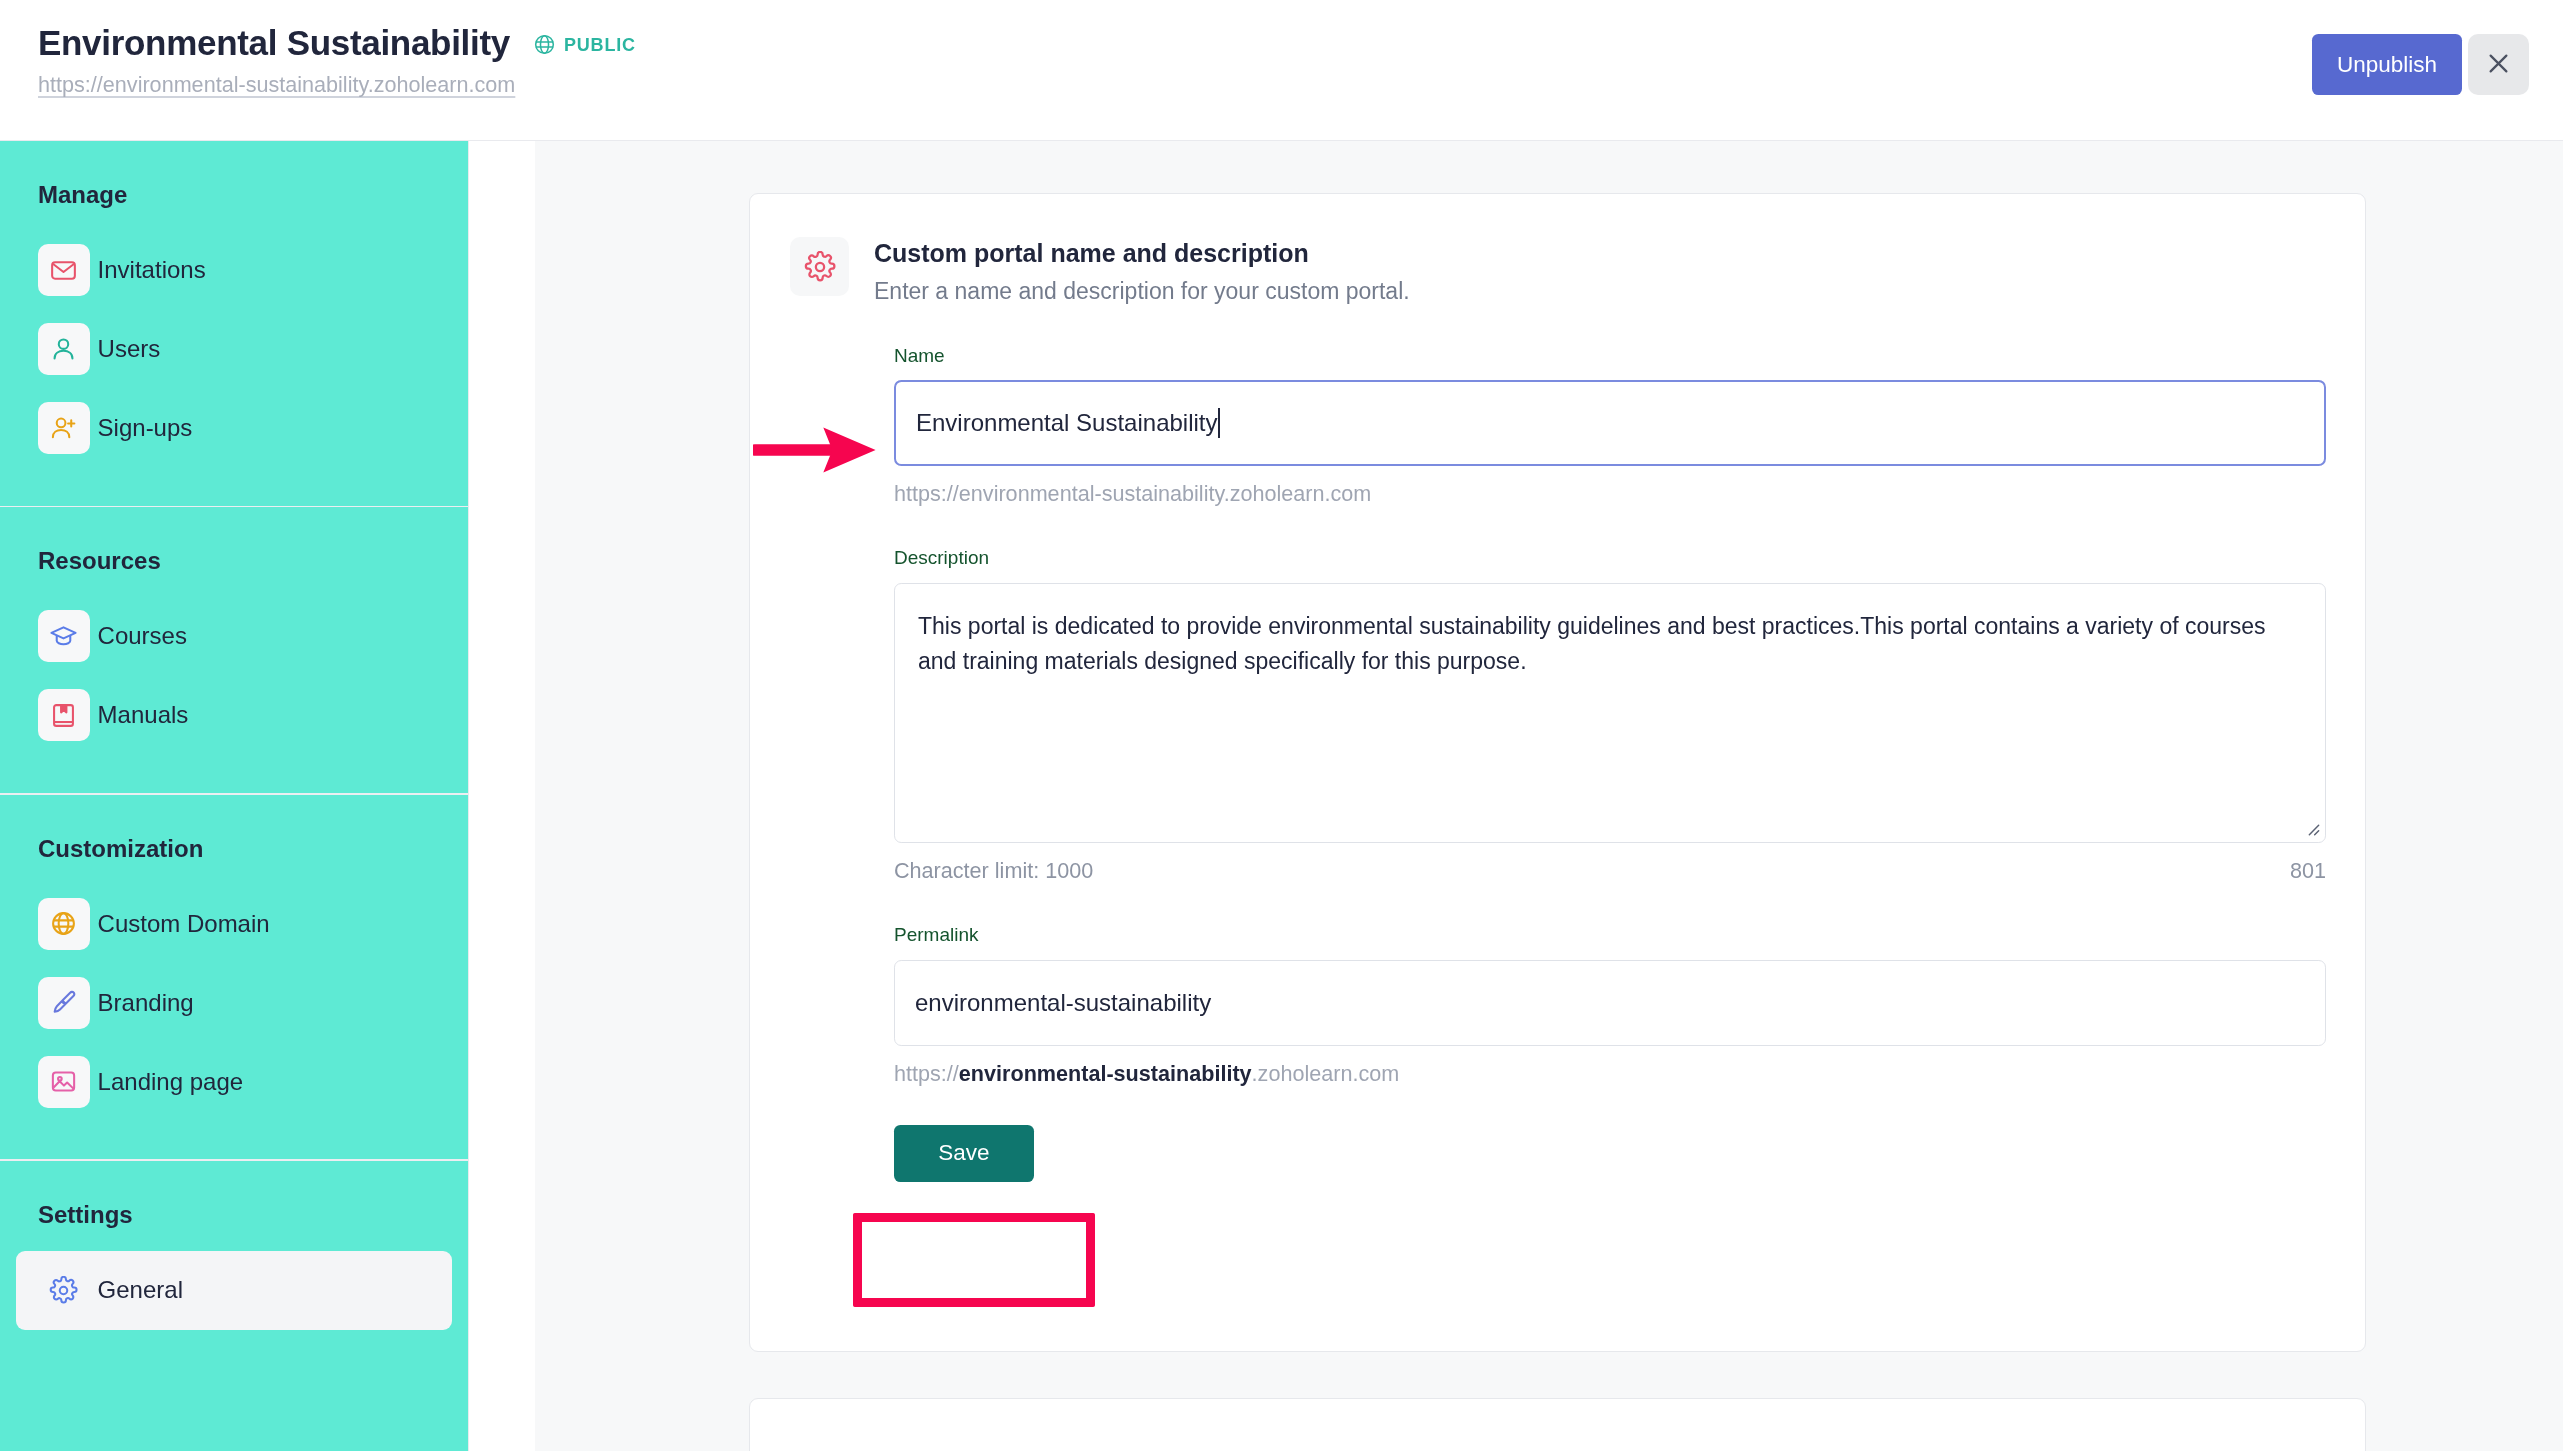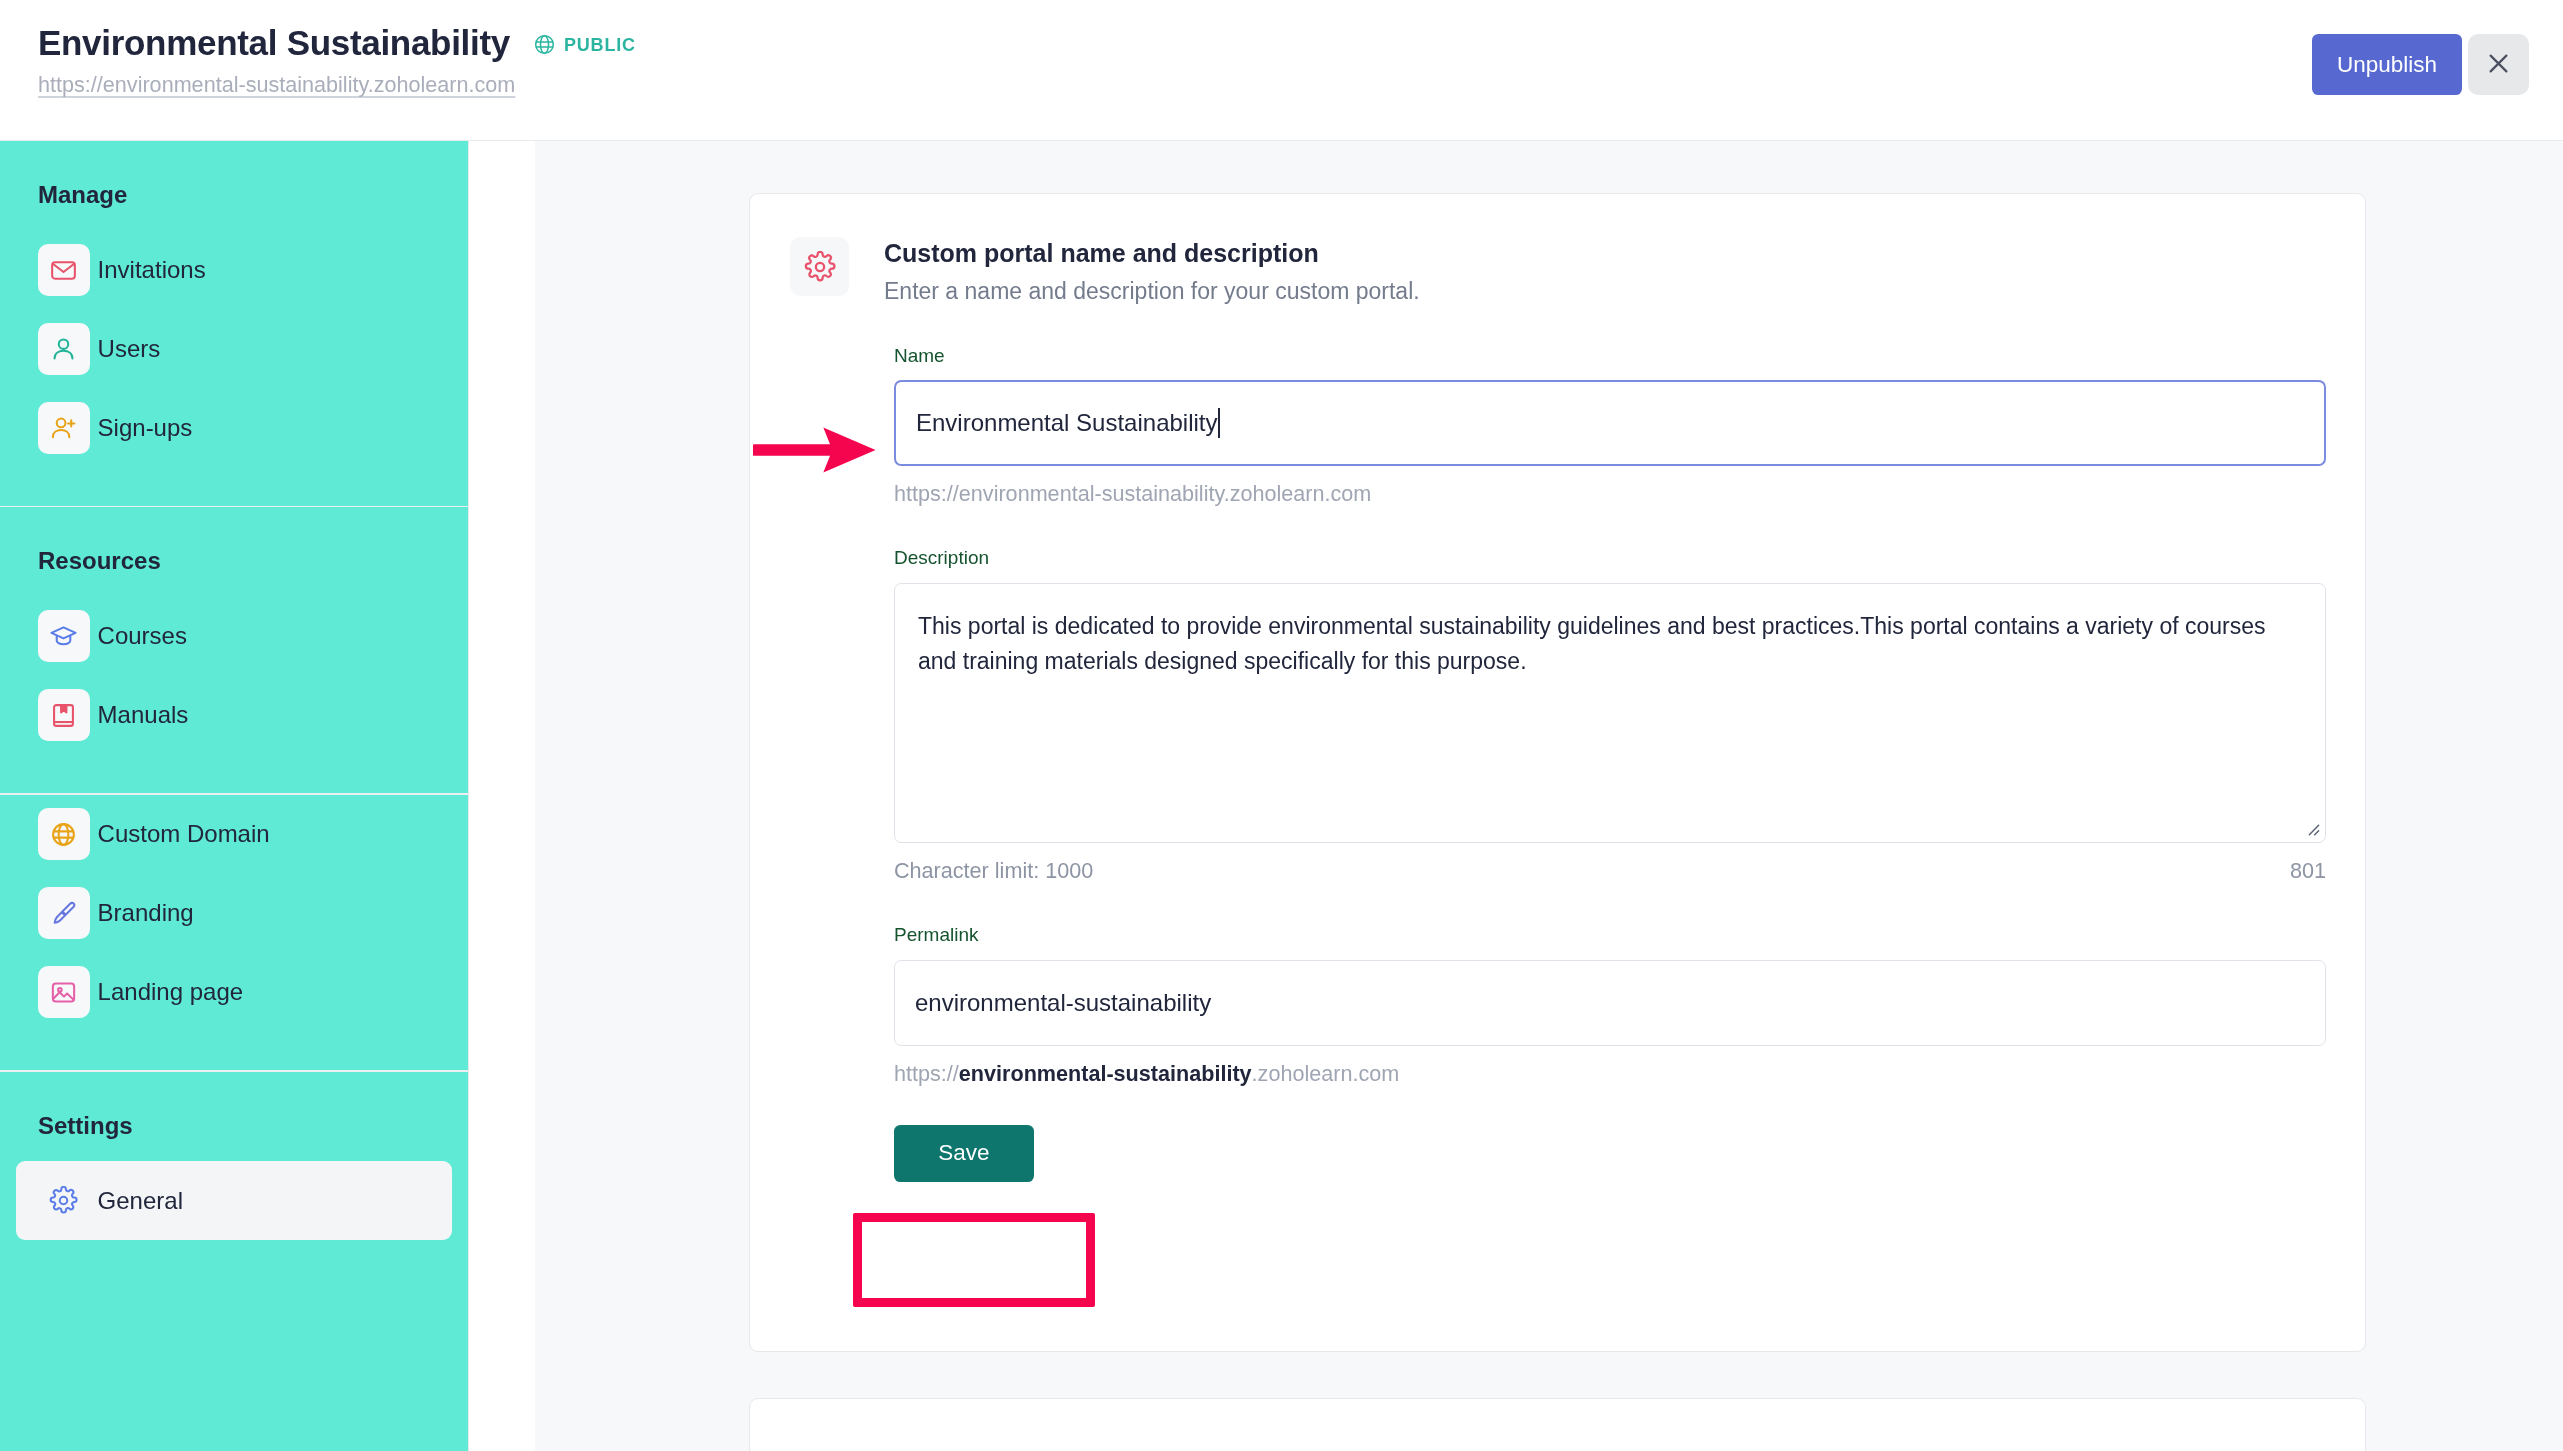--- a/index.html
+++ b/index.html
@@ -157,21 +157,21 @@
     width: 1617px;
     background: #ffffff;
     border: 1.8px solid #e6e8ec;
     border-radius: 9px;
   }
   #card-general { top: 52px; height: 1159px; }
   #card-second  { top: 1257px; height: 269px; }
 
   .card-head {
     display: flex;
-    gap: 35px;
+    gap: 25px;
     padding: 43px 0 0 40px;
   }
   .card-head-icon {
     width: 59px;
     height: 59px;
     border-radius: 10px;
     background: #f6f7f8;
     display: flex;
     align-items: center;
     justify-content: center;
@@ -378,20 +378,21 @@
           <path d="M10 3.4v6l2.2-1.7 2.2 1.7v-6" fill="#e8536b"></path>
         </svg>
       </span>
       <span class="side-label">Manuals</span>
     </div>
   </div>
 
   <div class="side-divider" style="margin-top:38px;"></div>
 
   <div class="side-section">
+    <div class="side-heading" style="margin-top:40px;margin-bottom:21.6px;">Customization</div>
     <div class="side-item">
       <span class="icon-tile">
         <svg width="29" height="29" viewBox="0 0 24 24" fill="none" stroke="#e8a317" stroke-width="1.7">
           <circle cx="12" cy="12" r="8.6"></circle>
           <ellipse cx="12" cy="12" rx="4" ry="8.6"></ellipse>
           <path d="M3.4 9.4h17.2M3.4 14.6h17.2"></path>
         </svg>
       </span>
       <span class="side-label">Custom Domain</span>
     </div>

